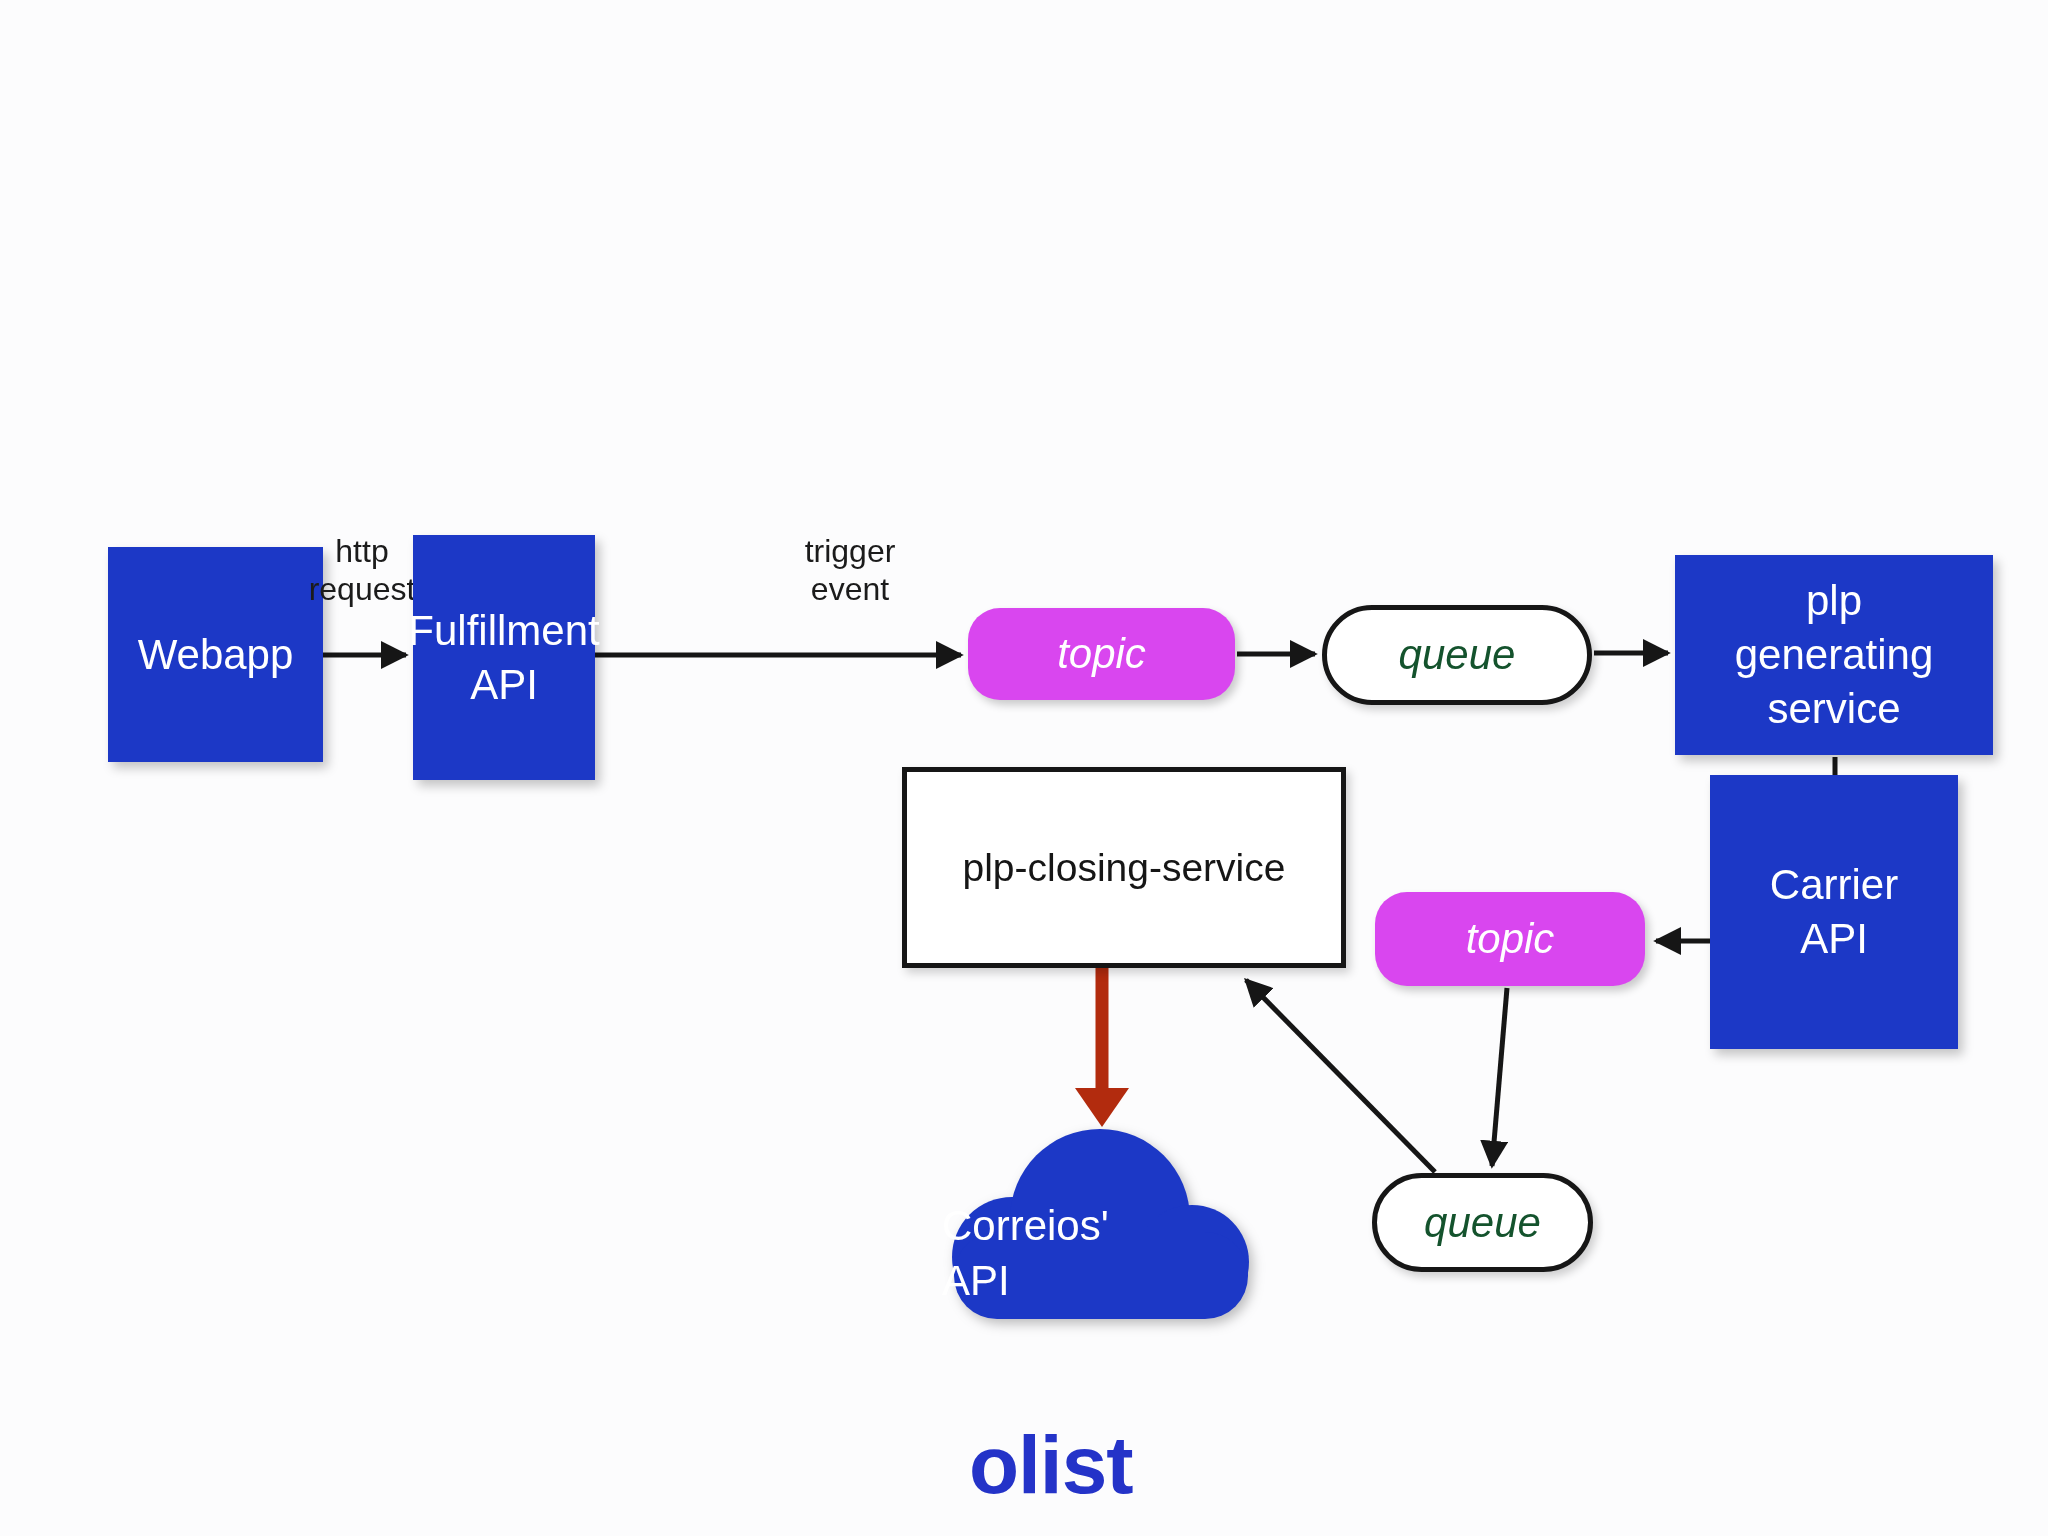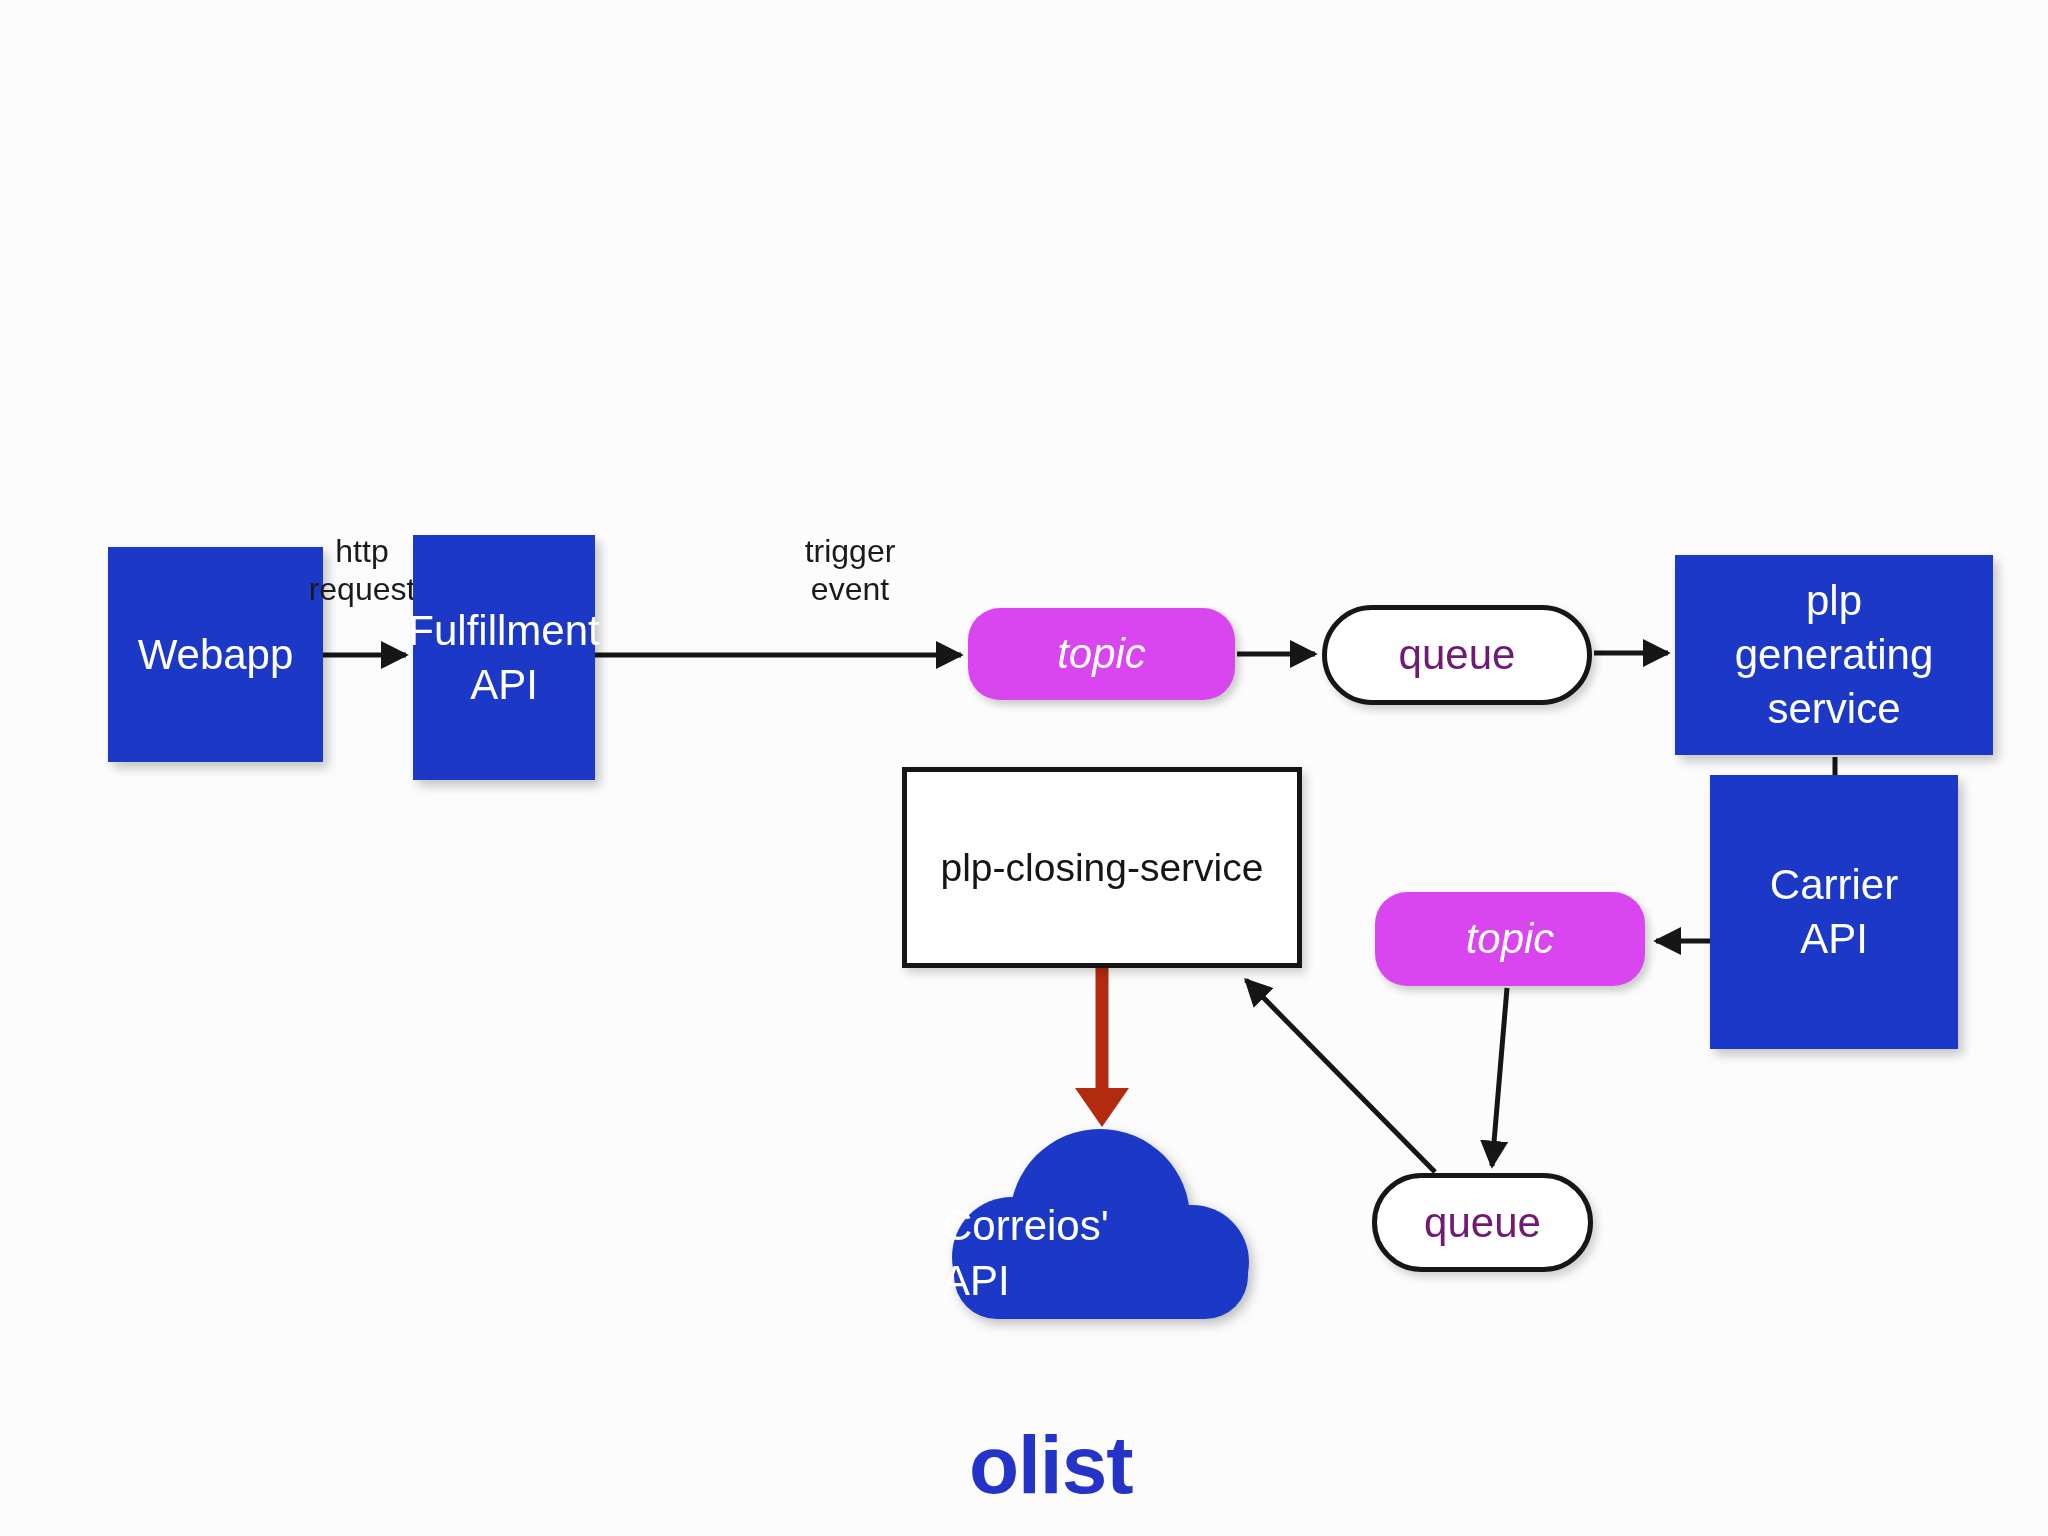--- a/index.html
+++ b/index.html
@@ -23,35 +23,35 @@
   .blue-box{
     background:#1c38c6;color:#ffffff;font-size:42px;
     box-shadow:5px 6px 10px rgba(0,0,0,0.22);
   }
   .orange-pill{
     background:#d946ef;color:#ffffff;font-size:42px;border-radius:32px;
     box-shadow:4px 5px 9px rgba(0,0,0,0.20);
     font-style:italic;
   }
   .queue-pill{
-    background:#ffffff;color:#701a75;font-size:42px;border:5px solid #161616;
-    border-radius:60px;box-shadow:4px 5px 9px rgba(0,0,0,0.18);
+    background:#ffffff;color:#14532d;font-size:42px;border:5px solid #161616;
+    border-radius:60px;box-shadow:4px 5px 9px rgba(0,0,0,0.18);font-style:italic;
   }
   .outline-box{
     background:#ffffff;color:#161616;font-size:39px;border:5px solid #161616;
     box-shadow:4px 5px 9px rgba(0,0,0,0.18);
   }
   .node-webapp{left:108px;top:547px;width:215px;height:215px;}
   .node-fulfillment{left:413px;top:535px;width:182px;height:245px;}
   .node-topic1{left:968px;top:608px;width:267px;height:92px;}
   .node-queue1{left:1322px;top:605px;width:270px;height:100px;box-sizing:border-box;}
   .node-plp-generating{left:1675px;top:555px;width:318px;height:200px;}
   .node-carrier{left:1710px;top:775px;width:248px;height:274px;}
   .node-topic2{left:1375px;top:892px;width:270px;height:94px;}
-  .node-plp-closing{left:902px;top:767px;width:400px;height:201px;box-sizing:border-box;}
+  .node-plp-closing{left:902px;top:767px;width:444px;height:201px;box-sizing:border-box;}
   .node-queue2{left:1372px;top:1173px;width:221px;height:99px;box-sizing:border-box;}
   .edge-label{
     position:absolute;z-index:2;color:#1b1b1b;font-size:32px;line-height:1.2;
     text-align:center;white-space:pre-line;width:240px;
   }
   .label-http{left:242px;top:532px;}
   .label-trigger{left:730px;top:532px;}
   .connectors{position:absolute;left:0;top:0;z-index:1;}
   .cloud{
     position:absolute;left:942px;top:1127px;width:318px;height:192px;z-index:2;

